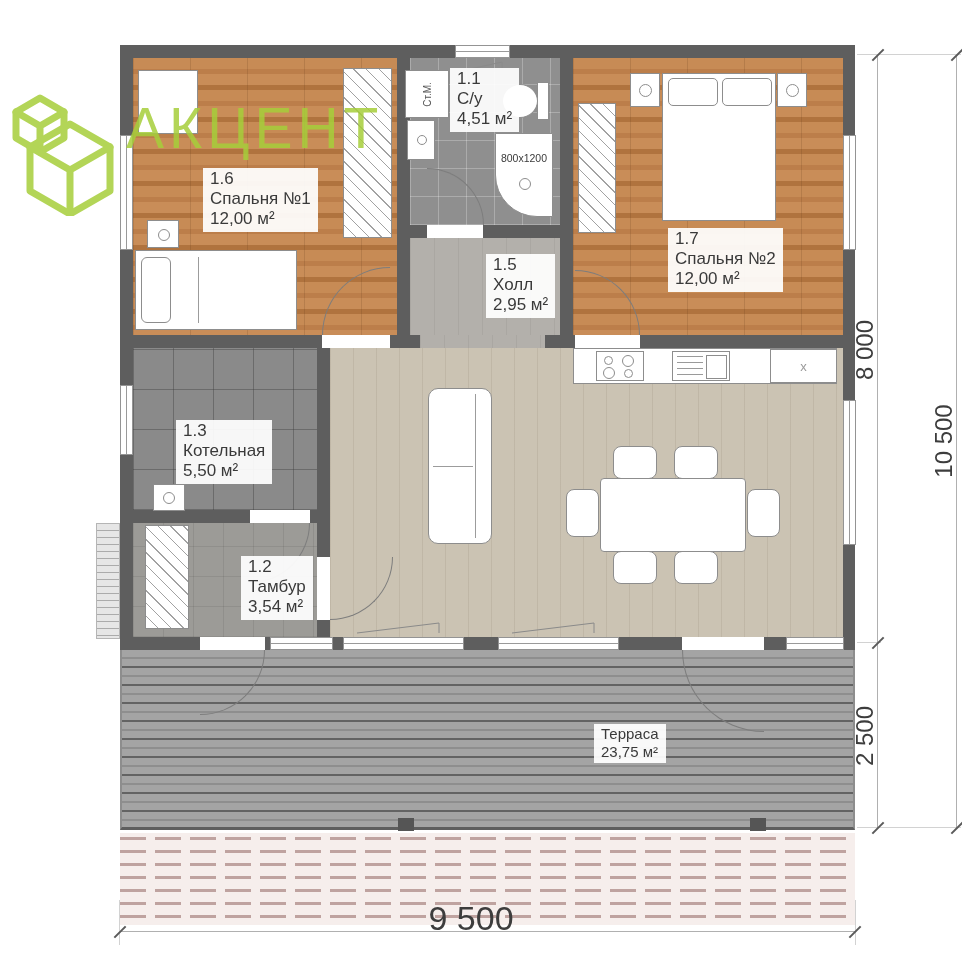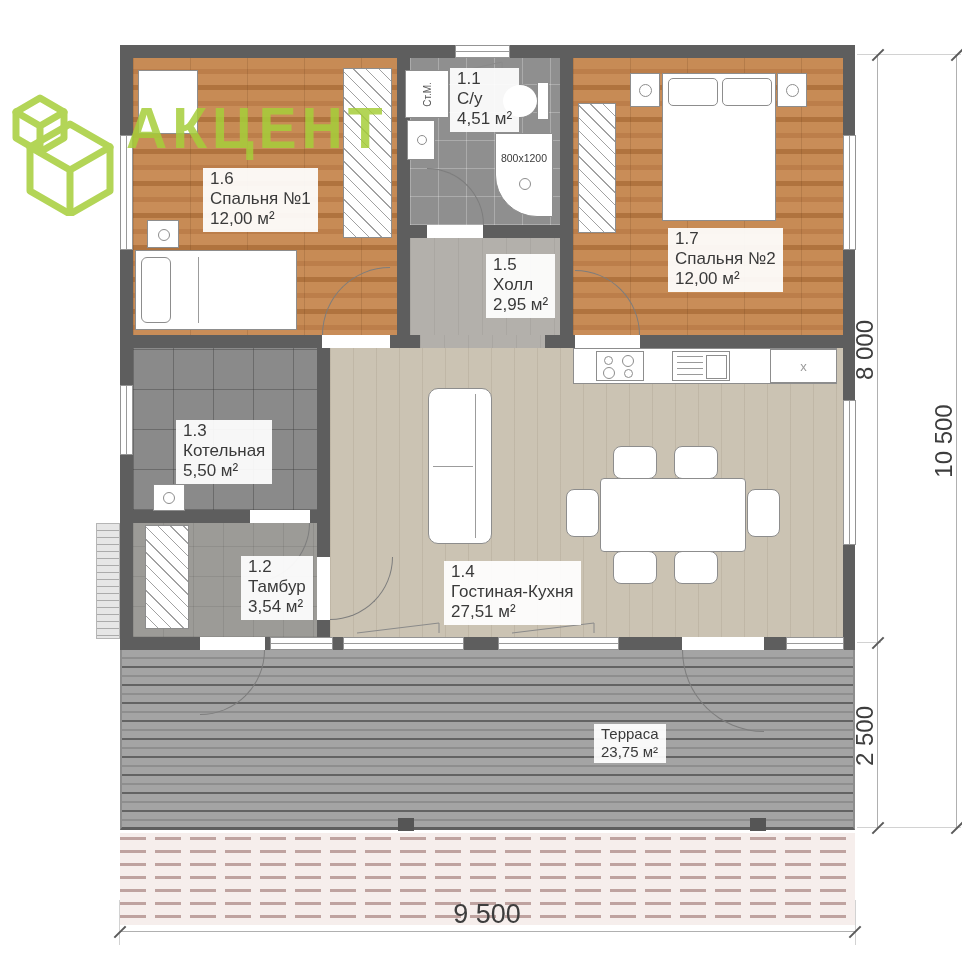--- a/index.html
+++ b/index.html
@@ -44,21 +44,21 @@
   .tick{position:absolute;width:16px;height:2px;background:#5a5a5a;transform:rotate(-45deg);z-index:6}
   .sofa-back{position:absolute;top:5px;bottom:5px;right:15px;width:1px;background:#9c9c9c}
   .sofa-seam{position:absolute;left:4px;right:18px;top:50%;height:1px;background:#9c9c9c}
   .bed-seam{position:absolute;top:6px;bottom:6px;width:1px;background:#9c9c9c}
   .drain-lines{position:absolute;background-image:repeating-linear-gradient(180deg,#9a9a9a 0 1px,transparent 1px 6px)}
   .vtext{display:inline-block;transform:rotate(-90deg);font-size:10px;color:#555;white-space:nowrap}
   .small-label{background:rgba(255,255,255,.95);color:#3a3a3a;font-size:10.5px;text-align:center;line-height:14px;z-index:45;white-space:nowrap}
   .fridge-x{display:flex;align-items:center;justify-content:center;color:#9a9a9a;font-size:13px}
   .wmark{color:rgba(255,255,255,.42);font-size:80px;font-weight:700;letter-spacing:6px;z-index:40;pointer-events:none}
   .logo{z-index:60;opacity:.85}
-  .logo-title{color:#a6ce3a;font-size:57px;font-weight:700;letter-spacing:5px;line-height:1}
+  .logo-title{color:#a6ce3a;font-size:57px;font-weight:400;letter-spacing:5px;line-height:1}
   .logo-sub{color:#a6ce3a;font-size:26px;font-weight:700;letter-spacing:4px;margin-top:7px}
 </style>
 </head>
 <body>
 
 <div id="stage">
 
   <div class="abs extline" style="left:857px;top:54px;width:104px;height:1px"></div>
   <div class="abs extline" style="left:857px;top:642px;width:24px;height:1px"></div>
   <div class="abs extline" style="left:857px;top:827px;width:104px;height:1px"></div>
@@ -70,21 +70,21 @@
   <div class="tick" style="left:870px;top:54px"></div>
   <div class="tick" style="left:870px;top:642px"></div>
   <div class="tick" style="left:870px;top:827px"></div>
   <div class="tick" style="left:949px;top:54px"></div>
   <div class="tick" style="left:949px;top:827px"></div>
   <div class="tick" style="left:112px;top:931px"></div>
   <div class="tick" style="left:847px;top:931px"></div>
   <div class="abs dim" style="left:815px;top:336px;width:100px;transform:rotate(-90deg)">8 000</div>
   <div class="abs dim" style="left:815px;top:722px;width:100px;transform:rotate(-90deg)">2 500</div>
   <div class="abs dim" style="left:889px;top:427px;width:110px;transform:rotate(-90deg)">10 500</div>
-  <div class="abs dim" style="left:420px;top:899px;width:134px;font-size:27px">9 500</div>
+  <div class="abs dim" style="left:404px;top:899px;width:134px;font-size:34px">9 500</div>
 
   <div class="abs paving" style="left:120px;top:833px;width:735px;height:92px"></div>
   <div class="abs terrace" style="left:120px;top:650px;width:735px;height:180px"></div>
   <div class="abs" style="left:398px;top:818px;width:16px;height:13px;background:#555;z-index:2"></div>
   <div class="abs" style="left:750px;top:818px;width:16px;height:13px;background:#555;z-index:2"></div>
   <div class="abs steps" style="left:96px;top:523px;width:24px;height:116px"></div>
 
   <div class="abs wall" style="left:120px;top:45px;width:735px;height:605px;z-index:3"></div>
 
   <div class="abs floor-wood" style="left:133px;top:58px;width:264px;height:277px;z-index:10"></div>
@@ -222,25 +222,20 @@
   <div class="room-label abs" style="left:176px;top:420px">
     <span class="rid">1.3</span>
     <span class="rname">Котельная</span>
     <span class="rarea">5,50 м²</span>
     </div>
   <div class="room-label abs" style="left:241px;top:556px">
     <span class="rid">1.2</span>
     <span class="rname">Тамбур</span>
     <span class="rarea">3,54 м²</span>
     </div>
-  <div class="room-label abs" style="left:444px;top:561px">
-    <span class="rid">1.4</span>
-    <span class="rname">Гостиная-Кухня</span>
-    <span class="rarea">27,51 м²</span>
-    </div>
   <div class="room-label small abs" style="left:594px;top:724px">
     <span class="rname">Терраса</span>
     <span class="rarea">23,75 м²</span>
     </div>
 
 
   <div class="abs logo" style="left:10px;top:92px;display:flex;align-items:flex-start">
     <svg width="108" height="124" viewBox="0 0 108 124">
       <g fill="none" stroke="#a6ce3a" stroke-width="7" stroke-linejoin="round" stroke-linecap="round">
         <path d="M30,6 L54,20 V46 L30,60 L6,46 V20 Z"></path>

